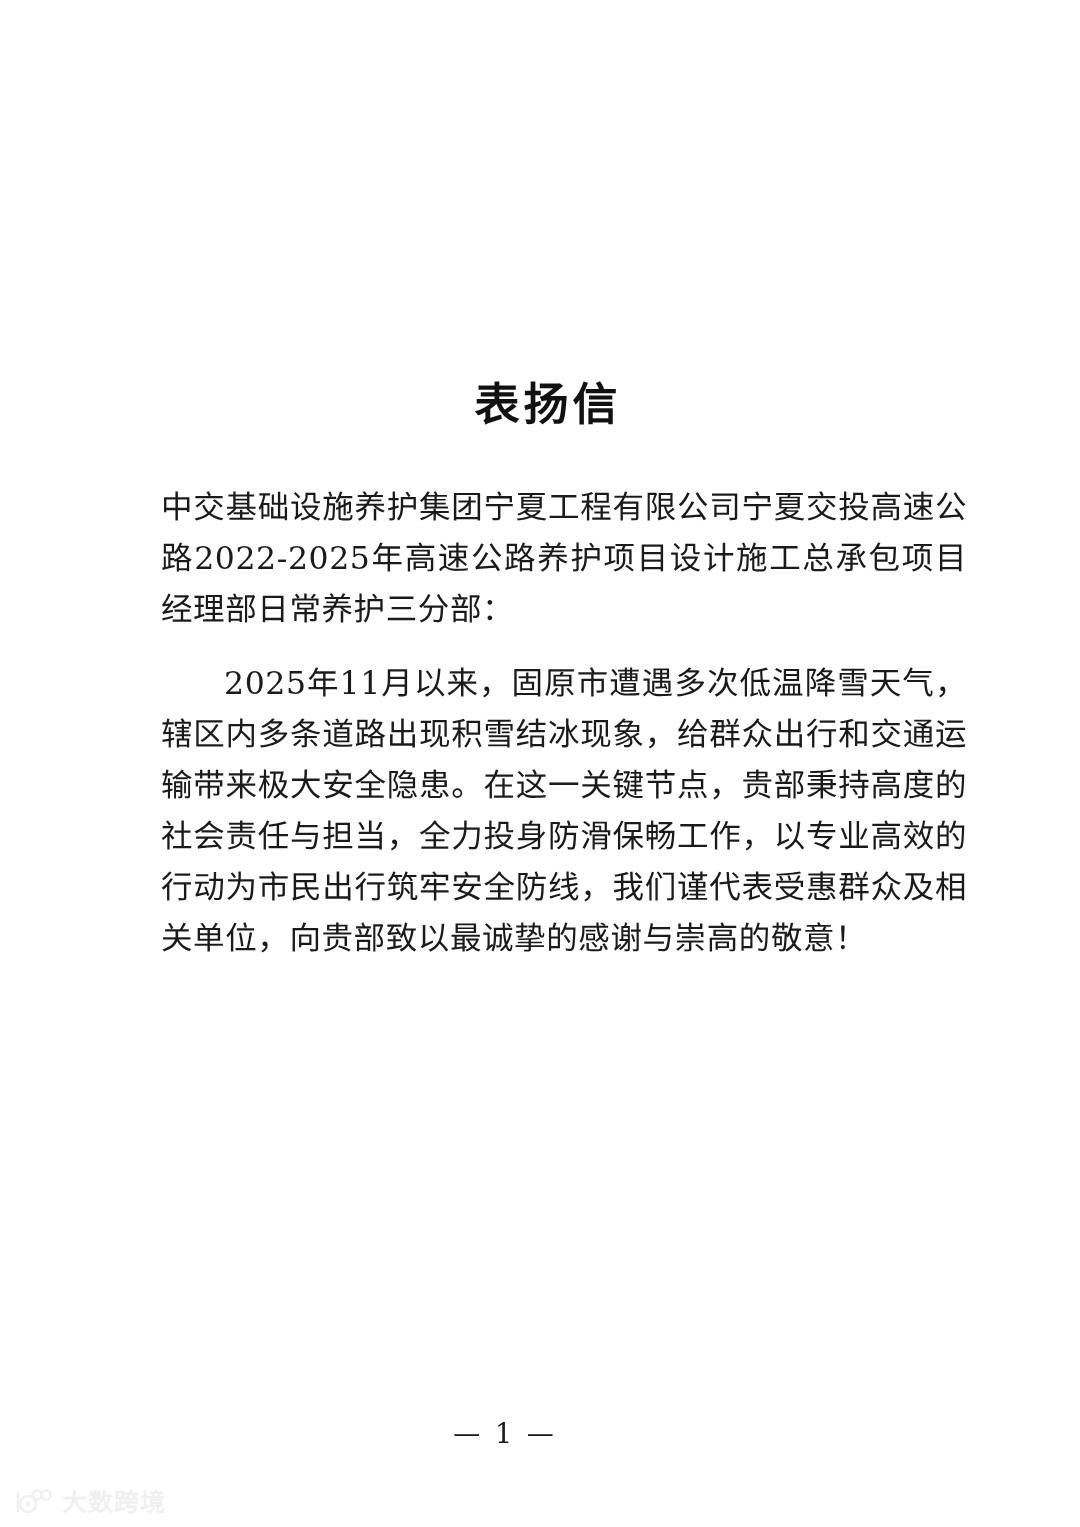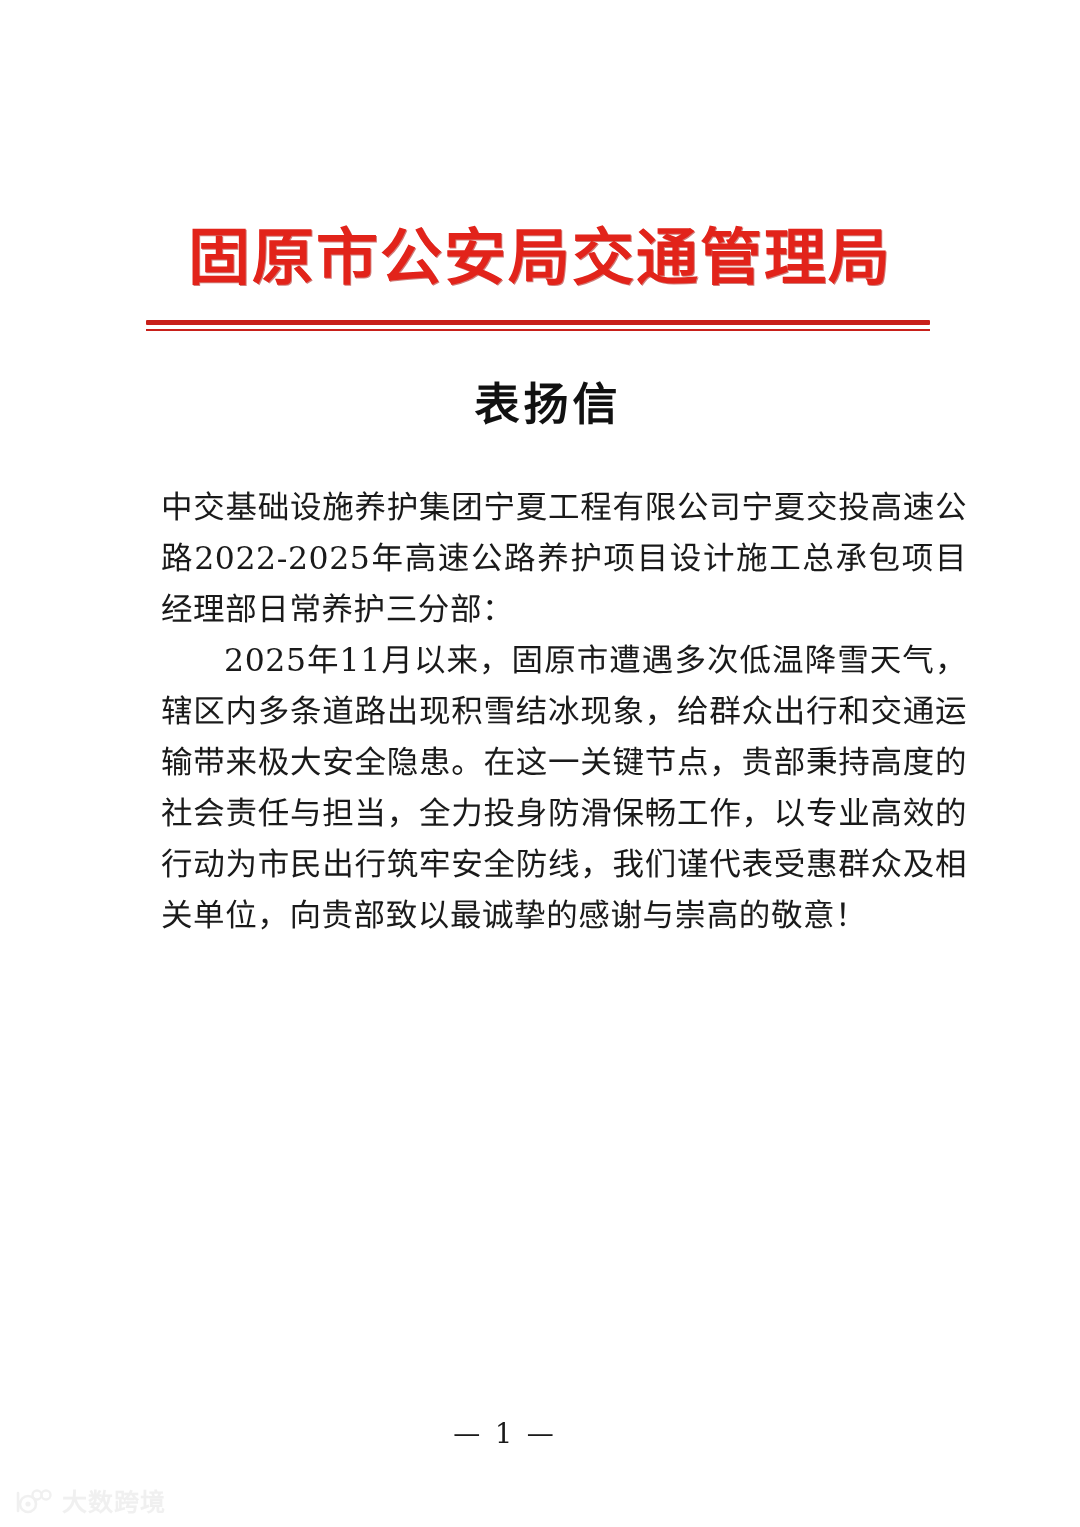--- a/index.html
+++ b/index.html
@@ -97,20 +97,21 @@
     margin: 0;
     letter-spacing: 0.6px;
   }
 
   .para.salutation {
     text-indent: 0;
   }
 
   .para.indent {
     text-indent: 2em;
+    margin-top: 23px;
   }
 
   
   .page-number {
     position: absolute;
     left: 0;
     top: 1418px;
     width: 1080px;
     text-align: center;
     font-family: "DejaVu Serif", "Liberation Serif", serif;
@@ -145,28 +146,20 @@
     color: #e2e2e2;
     letter-spacing: 1px;
     line-height: 1;
   }
 </style>
 </head>
 <body>
 
 <div class="page">
 
-  <div class="masthead">
-    <div class="masthead-title">固原市公安局交通管理局</div>
-    <div class="masthead-rule">
-      <div class="rule-thick"></div>
-      <div class="rule-gap"></div>
-      <div class="rule-thin"></div>
-    </div>
-  </div>
 
   <div class="doc-title">表扬信</div>
 
   <div class="body-block">
     <p class="para salutation">中交基础设施养护集团宁夏工程有限公司宁夏交投高速公路2022-2025年高速公路养护项目设计施工总承包项目经理部日常养护三分部：</p>
     <p class="para indent">2025年11月以来，固原市遭遇多次低温降雪天气，辖区内多条道路出现积雪结冰现象，给群众出行和交通运输带来极大安全隐患。在这一关键节点，贵部秉持高度的社会责任与担当，全力投身防滑保畅工作，以专业高效的行动为市民出行筑牢安全防线，我们谨代表受惠群众及相关单位，向贵部致以最诚挚的感谢与崇高的敬意！</p>
   </div>
 
   <div class="page-number">— 1 —</div>
 

